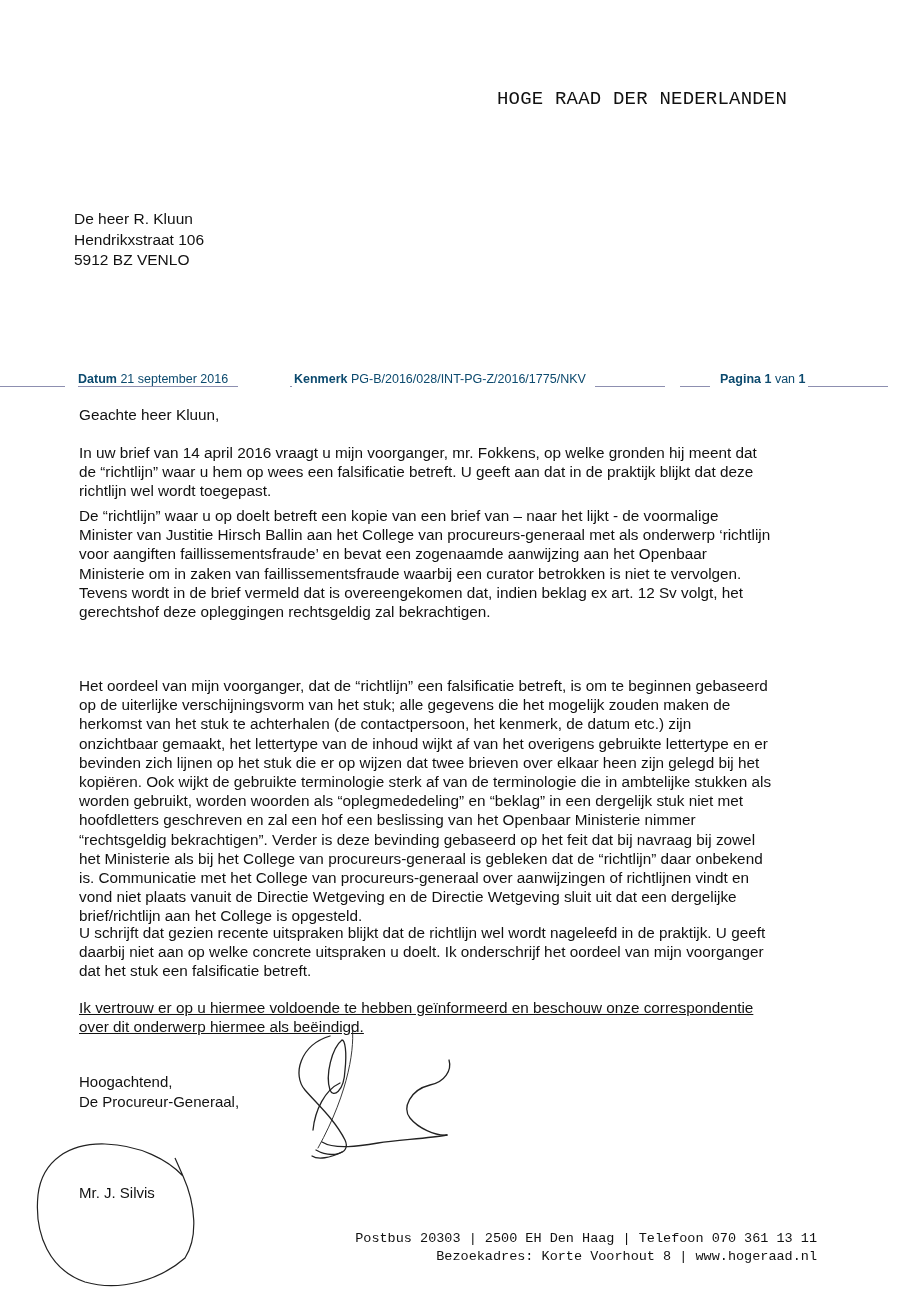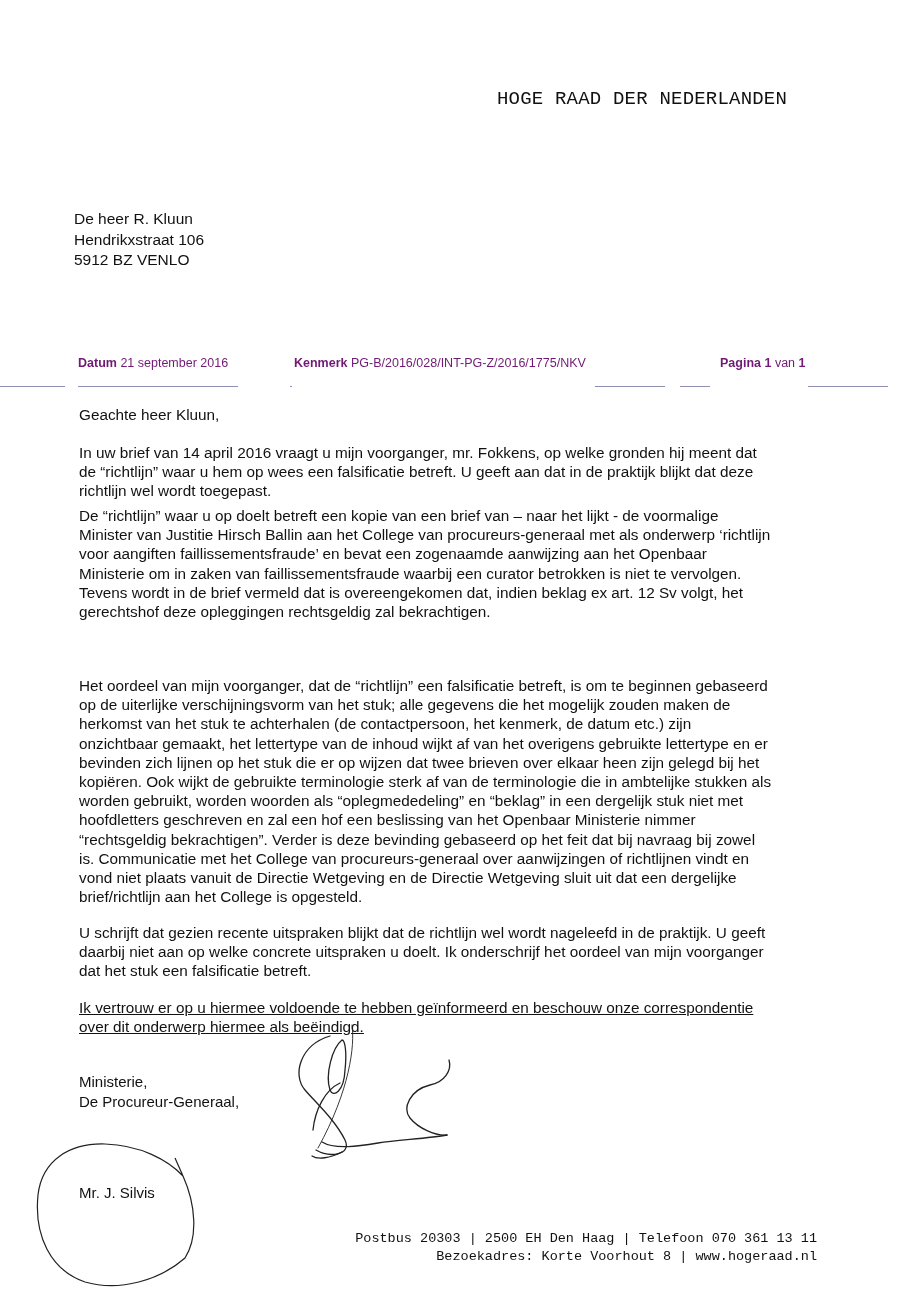--- a/index.html
+++ b/index.html
@@ -8,21 +8,21 @@
   .serif { font-family: Liberation Mono, monospace; }
   .sans { font-family: "Liberation Sans", "DejaVu Sans", sans-serif; }
 
   .org-name { left: 497px; top: 88px; font-size: 19px; letter-spacing: 0.2px; color: #111; white-space: nowrap; }
 
   .address { left: 74px; top: 209px; font-size: 15.5px; line-height: 20.5px; color: #111; }
   .address div { white-space: nowrap; }
 
   .meta-line { top: 386px; height: 1px; left: 0; width: 900px; }
   .meta-line span { position: absolute; top: 0; height: 1px; background: #8d8fb0; }
-  .meta { top: 356px; font-size: 12.5px; color: #701a75; white-space: nowrap; }
+  .meta { top: 372px; font-size: 12.5px; color: #0c4a6e; white-space: nowrap; }
   .meta b { font-weight: bold; }
 
   .body-text { left: 79px; width: 770px; font-size: 15.3px; line-height: 19.2px; color: #111; }
   .salutation { top: 405px; }
   .p1 { top: 443px; }
   .p2 { top: 506px; }
   .p3 { top: 676px; }
   .p4 { top: 923px; }
   .p5 { top: 998px; text-decoration: underline; }
   .line { white-space: nowrap; display: block; }
@@ -91,38 +91,39 @@
 <div class="abs sans body-text p3">
   <span class="line">Het oordeel van mijn voorganger, dat de “richtlijn” een falsificatie betreft, is om te beginnen gebaseerd</span>
   <span class="line">op de uiterlijke verschijningsvorm van het stuk; alle gegevens die het mogelijk zouden maken de</span>
   <span class="line">herkomst van het stuk te achterhalen (de contactpersoon, het kenmerk, de datum etc.) zijn</span>
   <span class="line">onzichtbaar gemaakt, het lettertype van de inhoud wijkt af van het overigens gebruikte lettertype en er</span>
   <span class="line">bevinden zich lijnen op het stuk die er op wijzen dat twee brieven over elkaar heen zijn gelegd bij het</span>
   <span class="line">kopiëren. Ook wijkt de gebruikte terminologie sterk af van de terminologie die in ambtelijke stukken als</span>
   <span class="line">worden gebruikt, worden woorden als “oplegmededeling” en “beklag” in een dergelijk stuk niet met</span>
   <span class="line">hoofdletters geschreven en zal een hof een beslissing van het Openbaar Ministerie nimmer</span>
   <span class="line">“rechtsgeldig bekrachtigen”. Verder is deze bevinding gebaseerd op het feit dat bij navraag bij zowel</span>
+  <span class="line">het Ministerie als bij het College van procureurs-generaal is gebleken dat de “richtlijn” daar onbekend</span>
   <span class="line">is. Communicatie met het College van procureurs-generaal over aanwijzingen of richtlijnen vindt en</span>
   <span class="line">vond niet plaats vanuit de Directie Wetgeving en de Directie Wetgeving sluit uit dat een dergelijke</span>
   <span class="line">brief/richtlijn aan het College is opgesteld.</span>
 </div>
 
 <div class="abs sans body-text p4">
   <span class="line">U schrijft dat gezien recente uitspraken blijkt dat de richtlijn wel wordt nageleefd in de praktijk. U geeft</span>
   <span class="line">daarbij niet aan op welke concrete uitspraken u doelt. Ik onderschrijf het oordeel van mijn voorganger</span>
   <span class="line">dat het stuk een falsificatie betreft.</span>
 </div>
 
 <div class="abs sans body-text p5">
   <span class="line">Ik vertrouw er op u hiermee voldoende te hebben geïnformeerd en beschouw onze correspondentie</span>
   <span class="line">over dit onderwerp hiermee als beëindigd.</span>
 </div>
 
 <div class="abs sans closing">
-  <div>Ministerie,</div>
+  <div>Hoogachtend,</div>
   <div>De Procureur-Generaal,</div>
 </div>
 <div class="abs sans signer">Mr. J. Silvis</div>
 
 <svg class="sig" viewBox="0 0 900 1300">
   <g fill="none" stroke="#222" stroke-width="1.3" stroke-linecap="round">
     <path d="M330,1036 C300,1045 292,1075 305,1090 C318,1105 335,1120 345,1140 C352,1155 330,1158 316,1150"></path>
     <path d="M342,1040 C332,1048 325,1075 330,1090 C333,1098 344,1092 345,1070 C347,1052 345,1040 342,1040 Z"></path>
     <path d="M340,1083 C325,1090 315,1110 313,1130 M322,1142 C335,1150 360,1146 378,1143 C400,1140 430,1138 447,1135"></path>
     <path d="M447,1135 C435,1136 418,1128 410,1118 C402,1108 410,1090 430,1085 C445,1082 452,1070 449,1060"></path>

